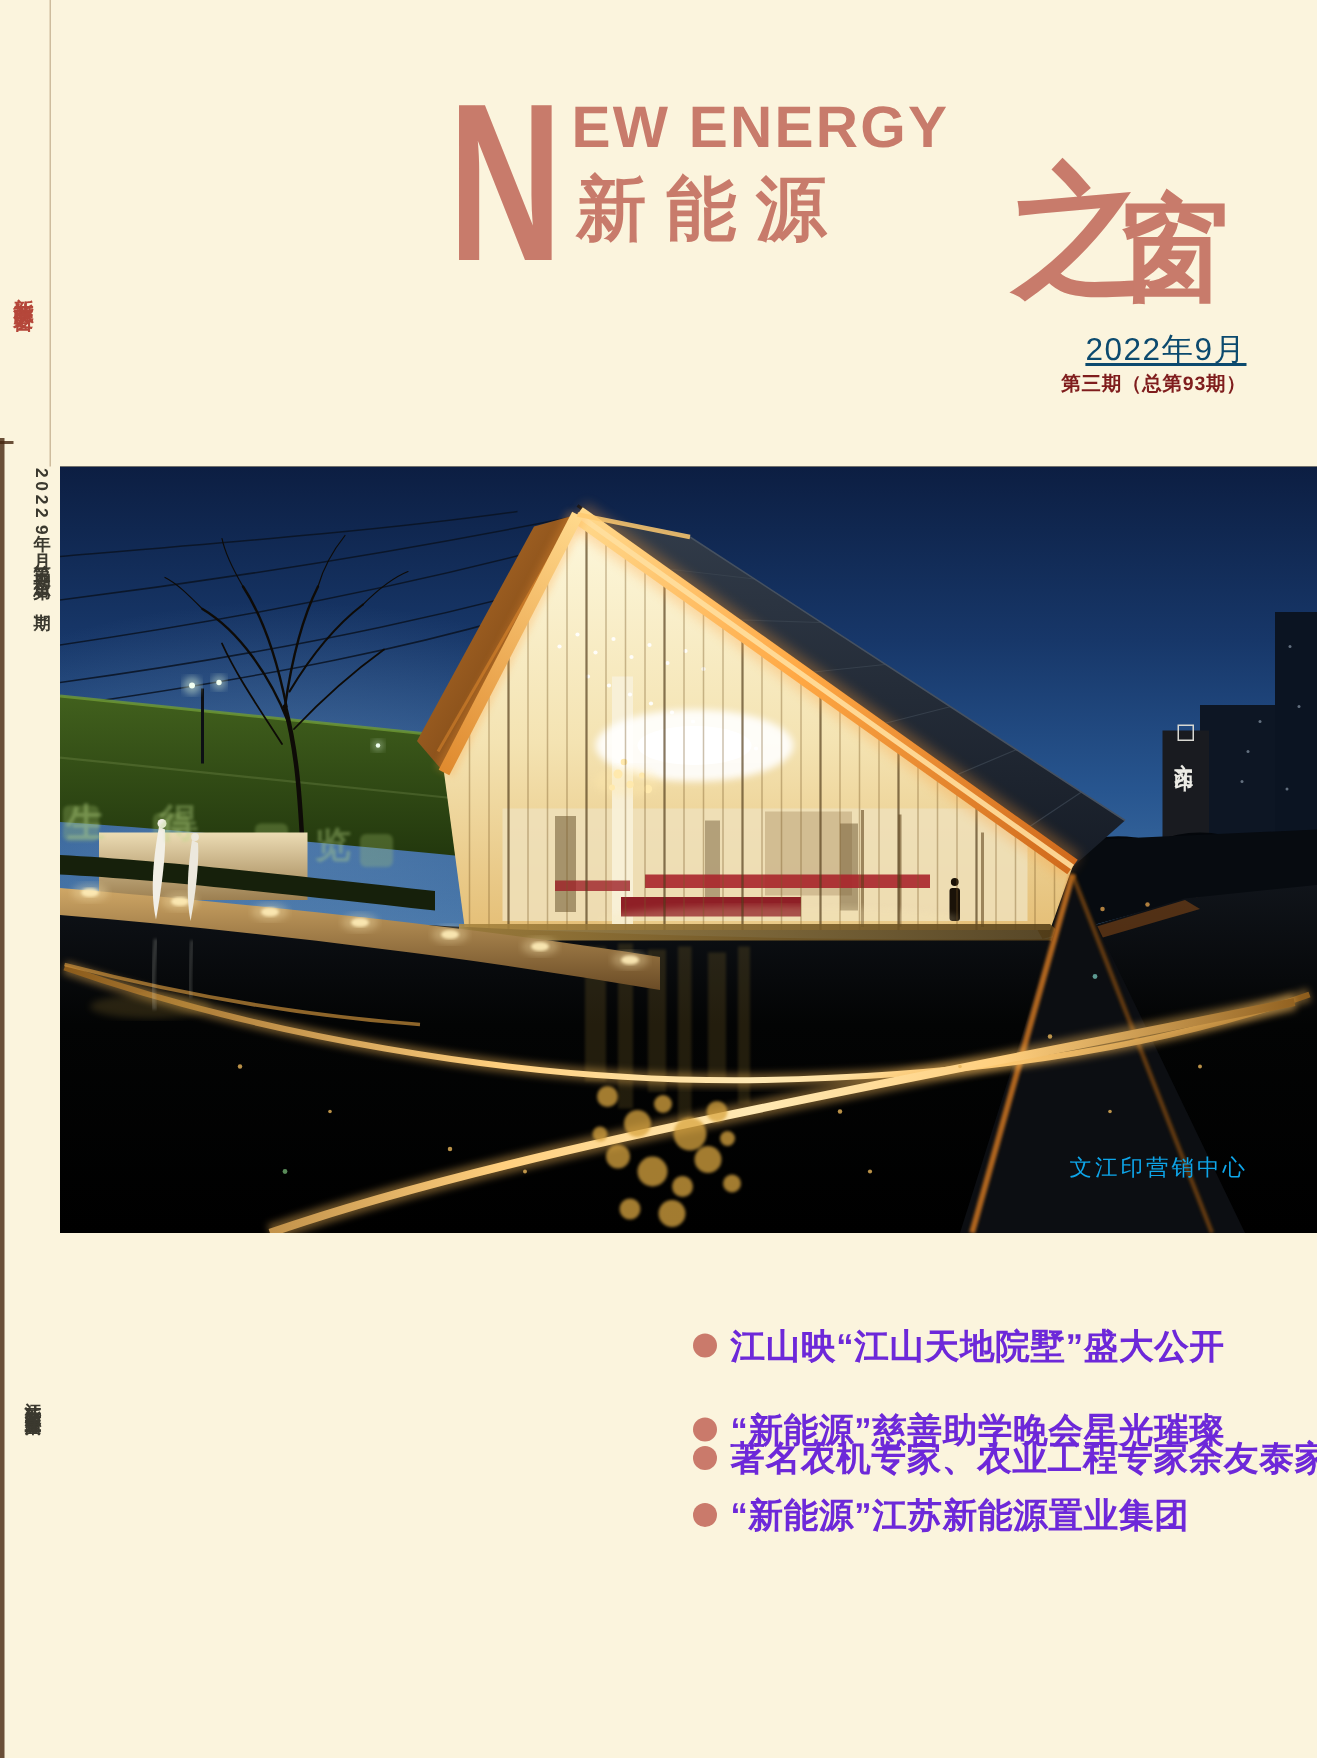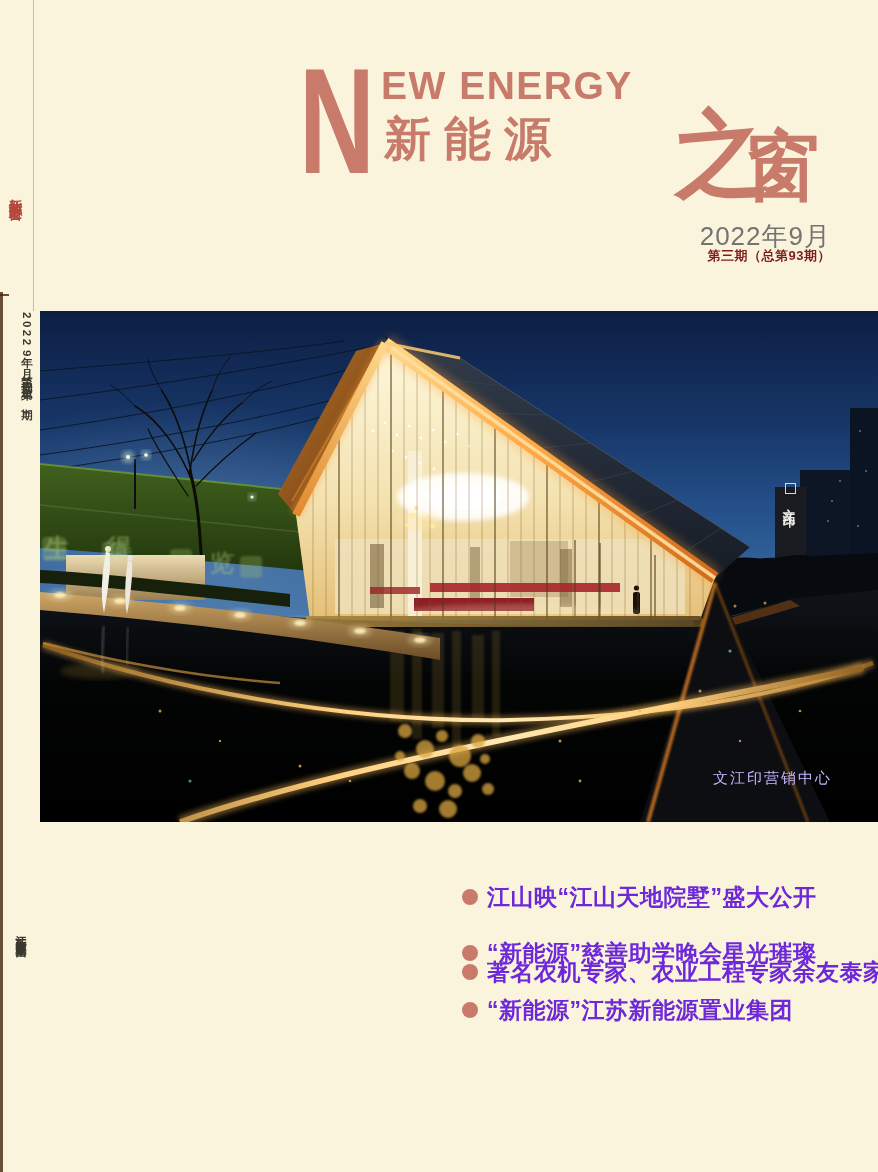--- a/index.html
+++ b/index.html
@@ -50,36 +50,37 @@
     left:384px; top:108px; font-size:47px; font-weight:700; letter-spacing:13px;
   }
   .mast-zhi{
     left:672px; top:92px; font-size:95px; font-weight:700;
     transform:rotate(-5deg); transform-origin:center;
   }
   .mast-chuang{
     left:744px; top:116px; font-size:76px; font-weight:700;
   }
   .mast-date{
-    right:47px; top:219px; font-size:26px; letter-spacing:1px; color:#737373;
+    right:47px; top:219px; font-size:21px; letter-spacing:1px; color:#0c4a6e;
     text-align:right;
+    text-decoration:underline;
   }
   .mast-issue{
     right:47px; top:247px; font-size:13px; font-weight:700; letter-spacing:.5px;
     color:#7f1d1d; text-align:right;
   }
   
   .photo{
     position:absolute; left:40px; top:311px; width:838px; height:511px;
     background:#05070a; overflow:hidden;
   }
   .photo svg{display:block;}
   .photo-caption{
     position:absolute; left:660px; top:458px; width:145px;
-    text-align:center; font-size:15px; letter-spacing:2px; color:#c4b5fd;
+    text-align:center; font-size:15px; letter-spacing:2px; color:#0ea5e9;
   }
   .photo-sign{
     position:absolute; left:740px; top:188px; height:60px;
     writing-mode:vertical-rl; text-orientation:upright;
     font-size:12.5px; letter-spacing:3px; color:#ecece6; font-weight:600;
   }
   .photo-sign-logo{
     position:absolute; left:745px; top:172px; width:9px; height:9px;
     border:1.5px solid #d8d8d2;
   }

